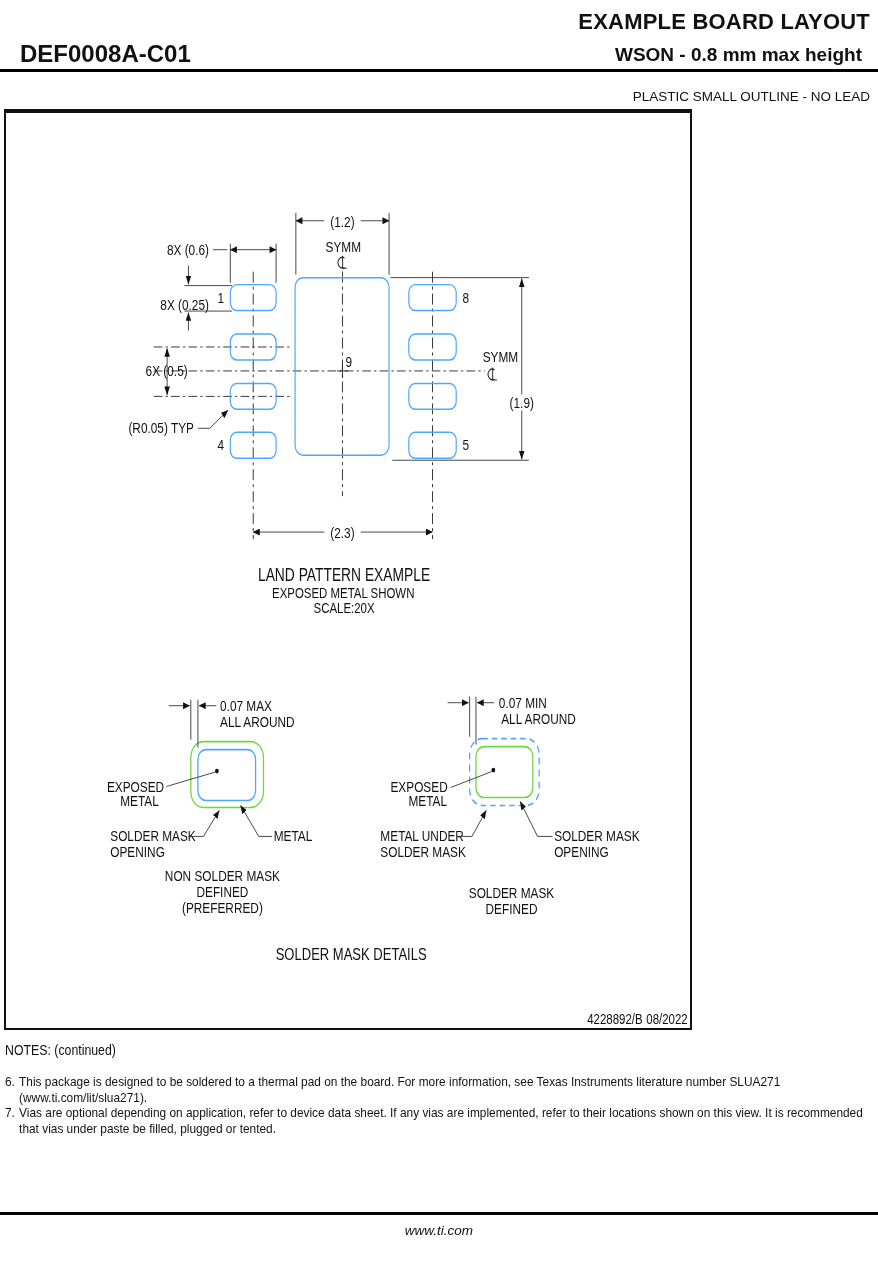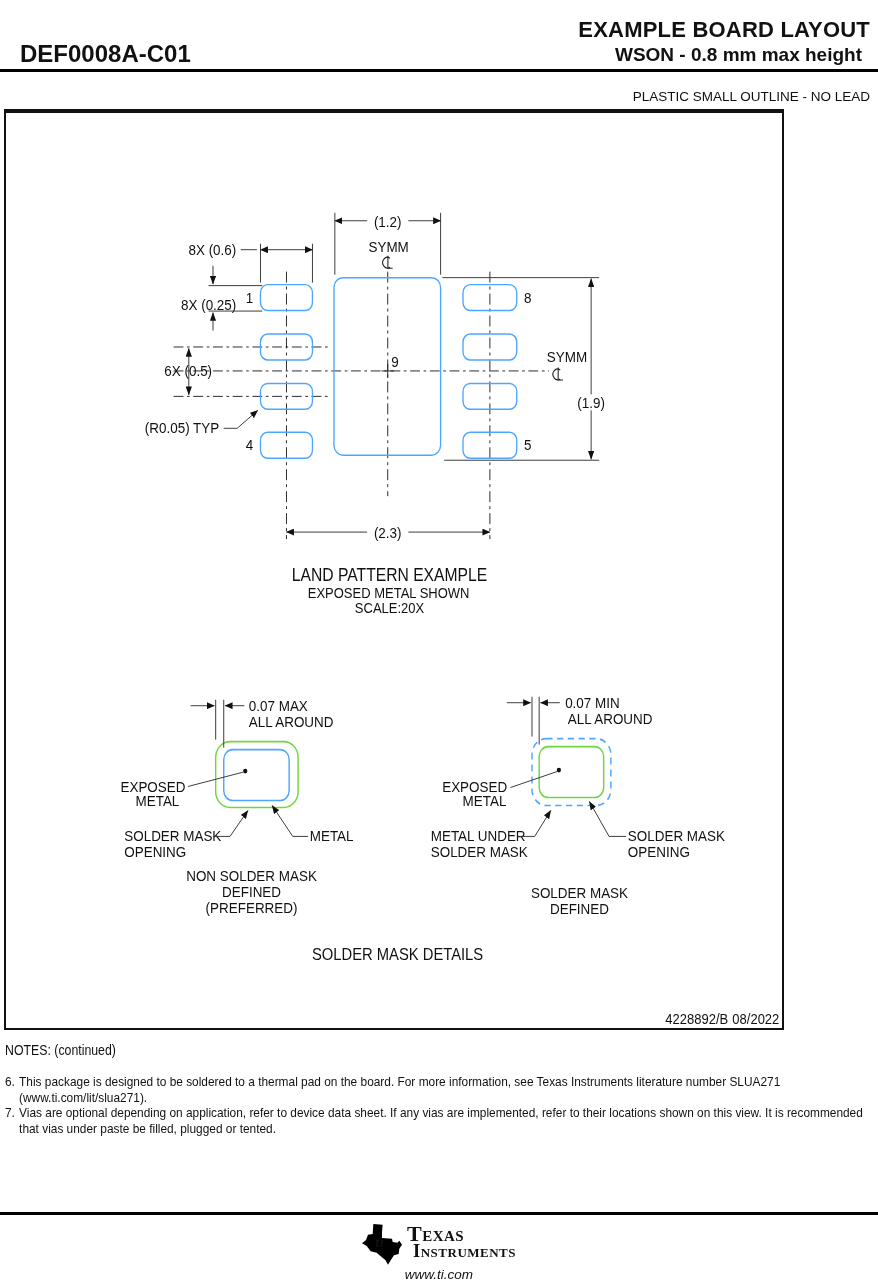--- a/index.html
+++ b/index.html
@@ -1,22 +1,22 @@
 <!DOCTYPE html>
 <html style="--pad-blue: #4da6ff; --mask-green: #6fd63f;"><head>
 <meta charset="utf-8">
 <style>
   html,body{margin:0;padding:0;background:#fff;}
   body{width:878px;height:1288px;position:relative;font-family:"Liberation Sans",sans-serif;color:#111;overflow:hidden;}
-  .sheet-title{position:absolute;top:17px;right:8px;font-size:22px;font-weight:bold;letter-spacing:.2px;}
+  .sheet-title{position:absolute;top:9px;right:8px;font-size:22px;font-weight:bold;letter-spacing:.2px;}
   .part-number{position:absolute;top:40px;left:20px;font-size:24px;font-weight:bold;}
   .pkg-title{position:absolute;top:44px;right:16px;font-size:19px;font-weight:bold;}
   .hdr-rule{position:absolute;top:69px;left:0;width:878px;height:3px;background:#000;}
   .pkg-subtitle{position:absolute;top:89px;right:8px;font-size:13.5px;}
-  .frame{position:absolute;top:109px;left:4px;width:780px;height:921px;border:2px solid #111;border-top-width:4px;box-sizing:border-box;}
+  .frame{position:absolute;top:109px;left:4px;width:688px;height:921px;border:2px solid #111;border-top-width:4px;box-sizing:border-box;}
   .frame svg{position:absolute;left:0;top:0;width:100%;height:100%;}
   svg text{font-family:"Liberation Sans",sans-serif;fill:#111;}
   .t15{font-size:15px;} .t14{font-size:14.5px;} .t17{font-size:17.5px;} .t16{font-size:16.5px;}
   .ln{stroke:#222;stroke-width:1;fill:none;}
   .lnthin{stroke:#333;stroke-width:1;fill:none;}
   .dashdot{stroke:#222;stroke-width:1;fill:none;stroke-dasharray:11 4 3 4;}
   .pad{stroke:var(--pad-blue);stroke-width:1.5;fill:none;}
   .green{stroke:var(--mask-green);stroke-width:1.6;fill:none;}
   .bluemask{stroke:var(--pad-blue);stroke-width:1.6;fill:none;}
   .bluedash{stroke:var(--pad-blue);stroke-width:1.6;fill:none;stroke-dasharray:7 5;}
@@ -219,24 +219,14 @@
     <span class="note-text">This package is designed to be soldered to a thermal pad on the board. For more information, see Texas Instruments literature number SLUA271 (www.ti.com/lit/slua271).</span>
   </div>
   <div class="note-row">
     <span class="note-num">7.</span>
     <span class="note-text">Vias are optional depending on application, refer to device data sheet. If any vias are implemented, refer to their locations shown on this view. It is recommended that vias under paste be filled, plugged or tented.</span>
   </div>
 </div>
 
 <div class="footer-rule"></div>
 <div class="ti-lockup">
-  <div class="ti-row">
-    <svg width="40" height="44" viewBox="0 0 60 64">
-      <path fill="#000" d="M 17 2 L 31 3 L 30 14 L 30 23 L 45 24 L 46 29 L 53 30 L 56 27 L 60 33 L 56 39 L 55 47 L 48 49 L 44 55 L 39 63 L 35 56 L 29 51 L 22 45 L 13 43 L 7 35 L 0 31 L 6 26 L 9 18 L 16 17 Z"></path>
-      <text x="26" y="36" font-size="20" font-weight="bold" fill="#fff" text-anchor="middle" font-family="Liberation Sans, sans-serif" font-style="italic">ti</text>
-    </svg>
-    <div class="ti-words">
-      <div class="ti-texas">Texas</div>
-      <div class="ti-instruments">Instruments</div>
-    </div>
-  </div>
   <div class="ti-url">www.ti.com</div>
 </div>
 
 </body></html>

